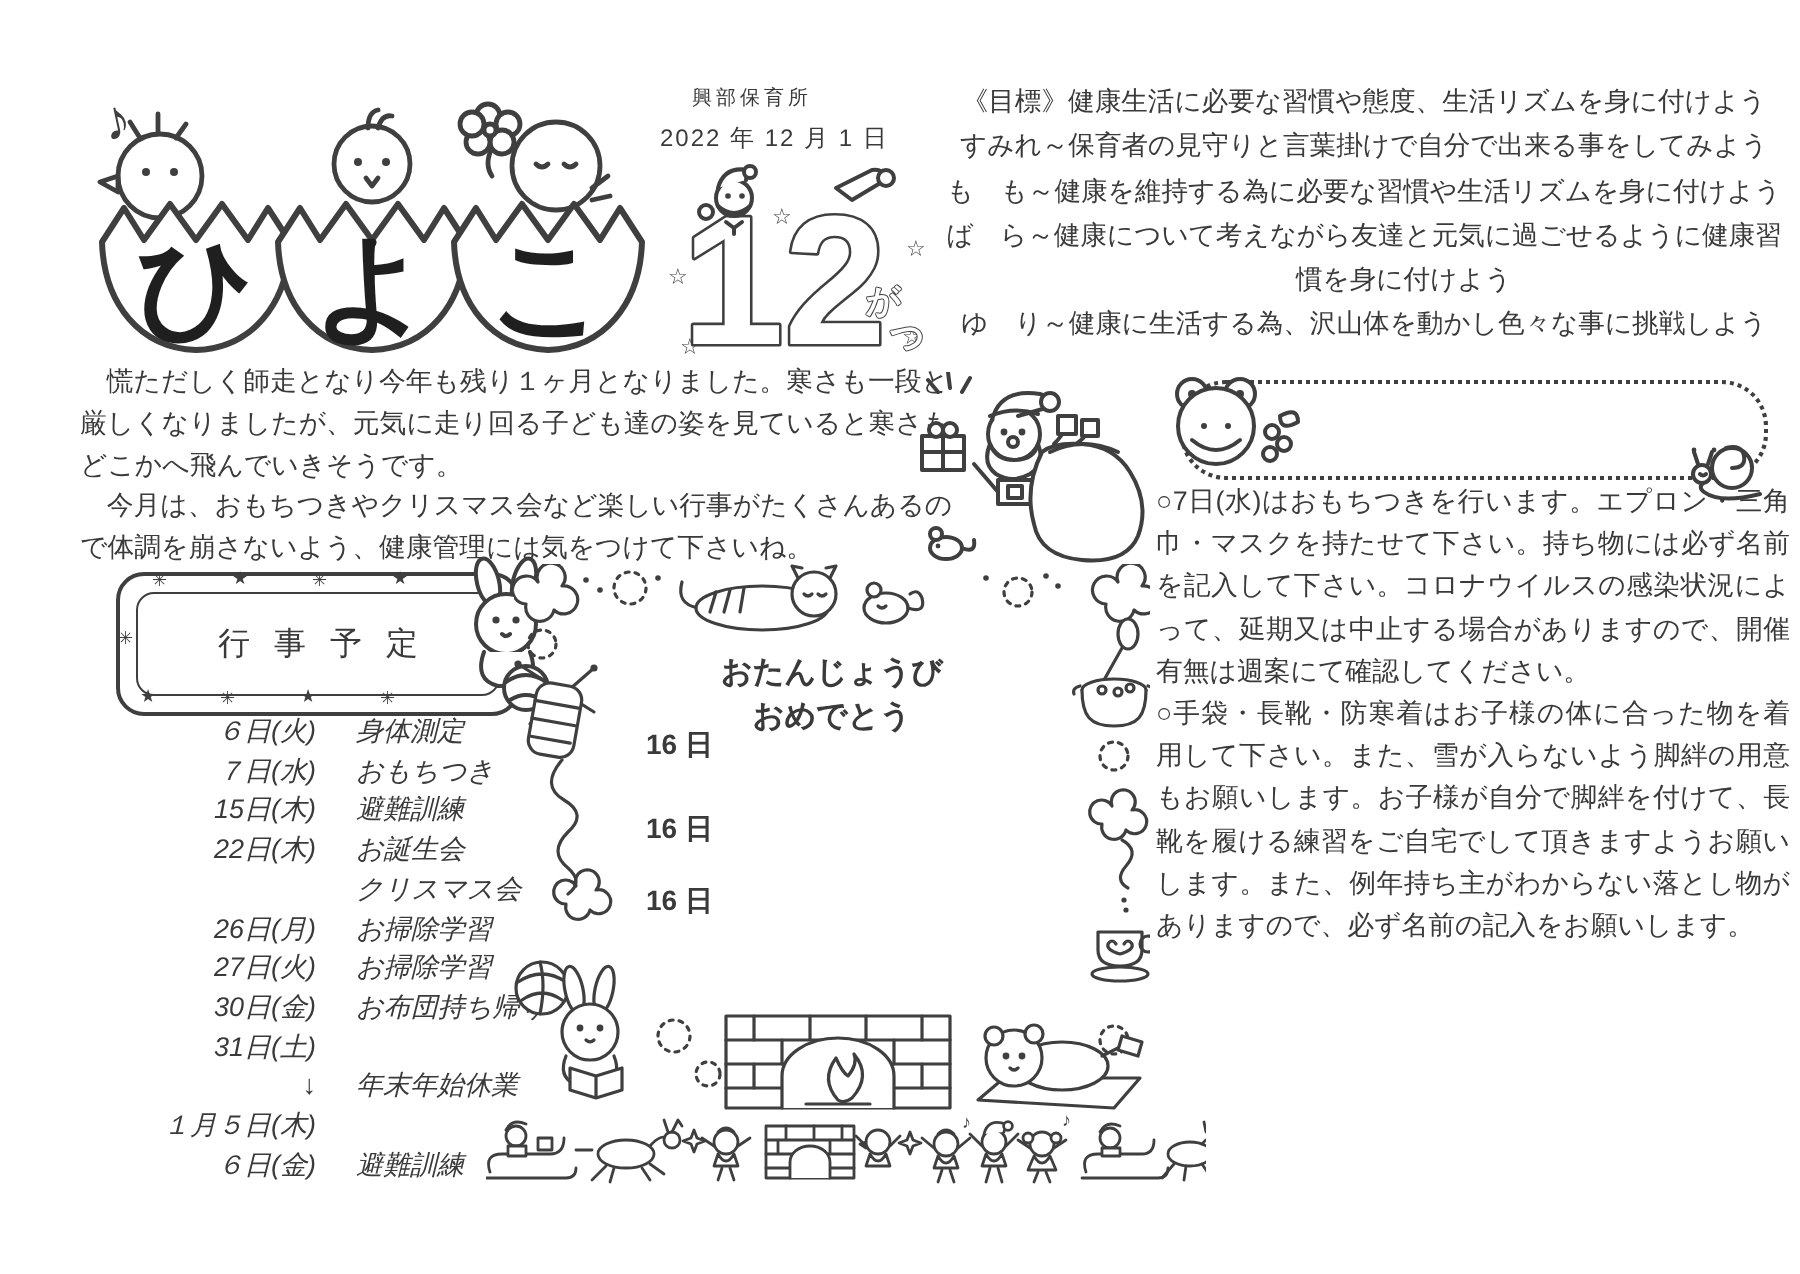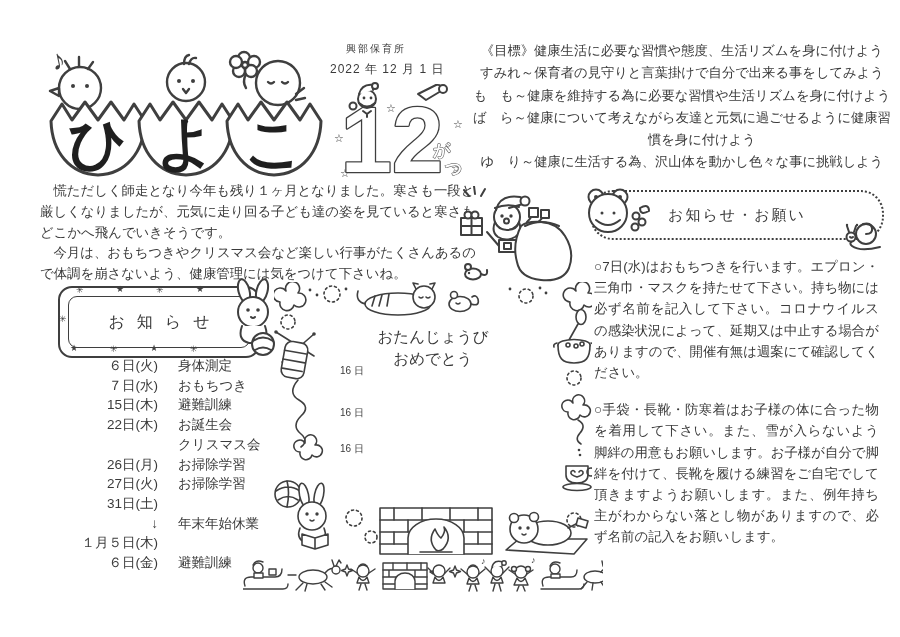--- a/index.html
+++ b/index.html
@@ -17,42 +17,42 @@
   .logo{left:38px;top:36px;}
   .monthg{left:330px;top:82px;}
 
   .banner{left:58px;top:286px;width:198px;height:68px;border:2px solid #3f3f3f;border-radius:14px;}
   .banner-inner{position:absolute;left:8px;top:8px;right:8px;bottom:8px;border:1.5px solid #3f3f3f;
                 border-radius:9px;display:flex;align-items:center;justify-content:center;}
   .banner-title{font-size:16px;letter-spacing:12px;padding-left:12px;}
   .bstar{position:absolute;font-size:9px;line-height:9px;color:#3f3f3f;}
   .banner-rabbit{position:absolute;right:-26px;top:-10px;}
 
-  .schedule{left:72px;top:356px;font-size:13.5px;line-height:19.7px;}
+  .schedule{left:72px;top:356px;font-size:13.5px;line-height:19.7px;font-style:italic;}
   .srow{display:flex;}
   .sdate{width:86px;text-align:right;}
   .sevent{margin-left:20px;}
 
-  .bframe{left:274px;top:282px;width:318px;height:278px;}
+  .bframe{left:257px;top:282px;width:318px;height:278px;font-weight:bold;}
   .btitle{position:absolute;left:0;top:44px;width:100%;text-align:center;
           font-size:15.5px;line-height:22px;}
-  .bentry{position:absolute;left:66px;font-size:10px;}
+  .bentry{position:absolute;left:66px;font-size:14px;}
   .be0{top:82px;} .be1{top:124px;} .be2{top:160px;}
 
   .strip{left:243px;top:556px;}
   .santa{left:455px;top:186px;}
 
   .badge{left:590px;top:190px;width:290px;height:46px;border:2px dotted #3f3f3f;border-radius:23px;
          display:flex;align-items:center;justify-content:center;}
   .badge-title{font-size:15px;letter-spacing:2px;}
   .badge-frog{position:absolute;left:-14px;top:-12px;}
   .badge-snail{position:absolute;right:-4px;bottom:-14px;}
 
   .notices{left:578px;top:240px;width:317px;font-size:13.4px;line-height:21.2px;text-align:justify;}
-  .notices p{margin:16px;}
+  .notices p{margin:0;}
 </style>
 </head>
 <body>
 
 <div class="page">
 
   <svg class="abs logo" width="292" height="146" viewBox="0 0 292 146">
     <g stroke="#3f3f3f" fill="none" stroke-width="2.4" stroke-linecap="round" stroke-linejoin="round">
       <text x="14" y="34" font-size="28" stroke="none" fill="#3f3f3f" transform="rotate(-12 18 28)">♪</text>
 
@@ -153,21 +153,21 @@
     <span class="bstar" style="left:16px;top:-2px;">✳</span>
     <span class="bstar" style="left:56px;top:-3px;">★</span>
     <span class="bstar" style="left:96px;top:-2px;">✳</span>
     <span class="bstar" style="left:136px;top:-3px;">★</span>
     <span class="bstar" style="left:10px;top:56px;">★</span>
     <span class="bstar" style="left:50px;top:57px;">✳</span>
     <span class="bstar" style="left:90px;top:56px;">★</span>
     <span class="bstar" style="left:130px;top:57px;">✳</span>
     <span class="bstar" style="left:-1px;top:27px;">✳</span>
     <div class="banner-inner">
-      <span class="banner-title">お知らせ</span>
+      <span class="banner-title">行事予定</span>
     </div>
     <svg class="banner-rabbit" width="62" height="84" viewBox="0 0 62 84">
       <g stroke="#3f3f3f" fill="#fff" stroke-width="2" stroke-linecap="round" stroke-linejoin="round">
         <ellipse cx="22" cy="13" rx="5.5" ry="12" transform="rotate(-14 22 13)"></ellipse>
         <ellipse cx="40" cy="13" rx="5.5" ry="12" transform="rotate(14 40 13)"></ellipse>
         <circle cx="31" cy="34" r="15"></circle>
         <circle cx="26" cy="32" r="1.8" fill="#3f3f3f" stroke="none"></circle>
         <circle cx="36" cy="32" r="1.8" fill="#3f3f3f" stroke="none"></circle>
         <path d="M29 39 q2 2 4 0" fill="none"></path>
         <path d="M20 48 q-5 14 7 17 h10 q11 -3 6 -17" fill="#fff"></path>
@@ -198,20 +198,24 @@
         <span class="sdate"></span>
         <span class="sevent">クリスマス会</span>
       </div>
     <div class="srow">
         <span class="sdate">26日(月)</span>
         <span class="sevent">お掃除学習</span>
       </div>
     <div class="srow">
         <span class="sdate">27日(火)</span>
         <span class="sevent">お掃除学習</span>
+      </div>
+    <div class="srow">
+        <span class="sdate">30日(金)</span>
+        <span class="sevent">お布団持ち帰り</span>
       </div>
     <div class="srow">
         <span class="sdate">31日(土)</span>
         <span class="sevent"></span>
       </div>
     <div class="srow">
         <span class="sdate">↓</span>
         <span class="sevent">年末年始休業</span>
       </div>
     <div class="srow">
@@ -466,21 +470,20 @@
         <circle cx="30" cy="33" r="19"></circle>
         <circle cx="24" cy="33" r="1.5" fill="#3f3f3f" stroke="none"></circle>
         <circle cx="36" cy="33" r="1.5" fill="#3f3f3f" stroke="none"></circle>
         <path d="M18 40 q12 10 24 0" fill="none"></path>
         <circle cx="58" cy="36" r="3.5"></circle>
           <circle cx="64" cy="42" r="3.5"></circle>
           <circle cx="57" cy="47" r="3.5"></circle>
         <path d="M62 28 q9 -5 9 3 q-9 5 -9 -3 Z"></path>
       </g>
     </svg>
-    <span class="badge-title">お知らせ・お願い</span>
     <svg class="badge-snail" width="44" height="34" viewBox="0 0 44 34">
       <g stroke="#3f3f3f" fill="#fff" stroke-width="2" stroke-linecap="round" stroke-linejoin="round">
         <path d="M38 29 q-20 5 -28 -1 q-4 -3 2 -6" fill="none"></path>
         <circle cx="24" cy="16" r="10"></circle>
         <path d="M24 16 q7 0 6 -6 q-1 -6 -9 -4" fill="none"></path>
         <circle cx="9" cy="19" r="4.5"></circle>
         <path d="M7 14 l-2 -6 M12 14 l2 -6" fill="none"></path>
         <circle cx="5" cy="7" r="1.2" fill="#3f3f3f" stroke="none"></circle>
         <circle cx="15" cy="7" r="1.2" fill="#3f3f3f" stroke="none"></circle>
         <path d="M8 19 q1.5 1.5 3 0" fill="none"></path>

